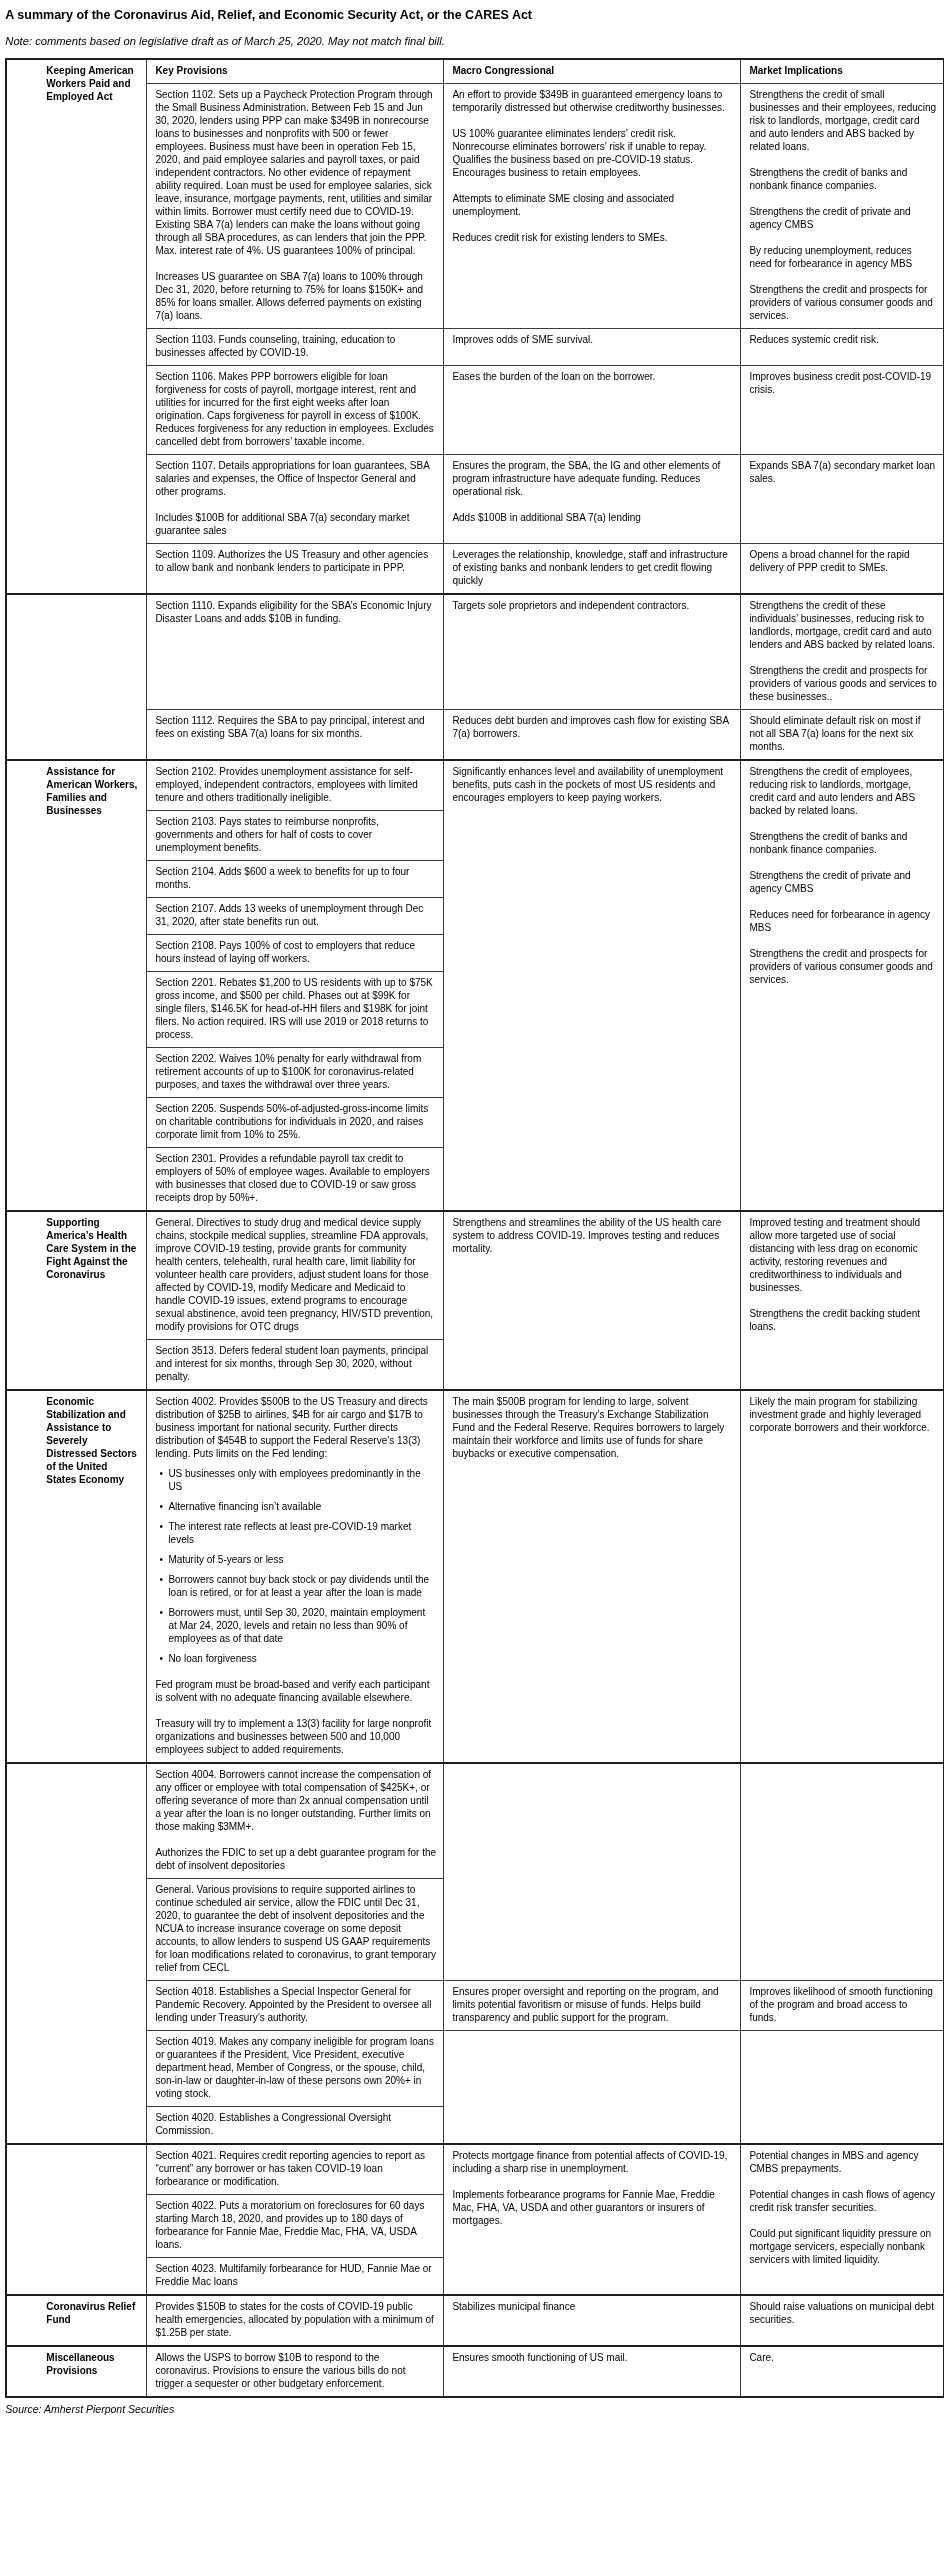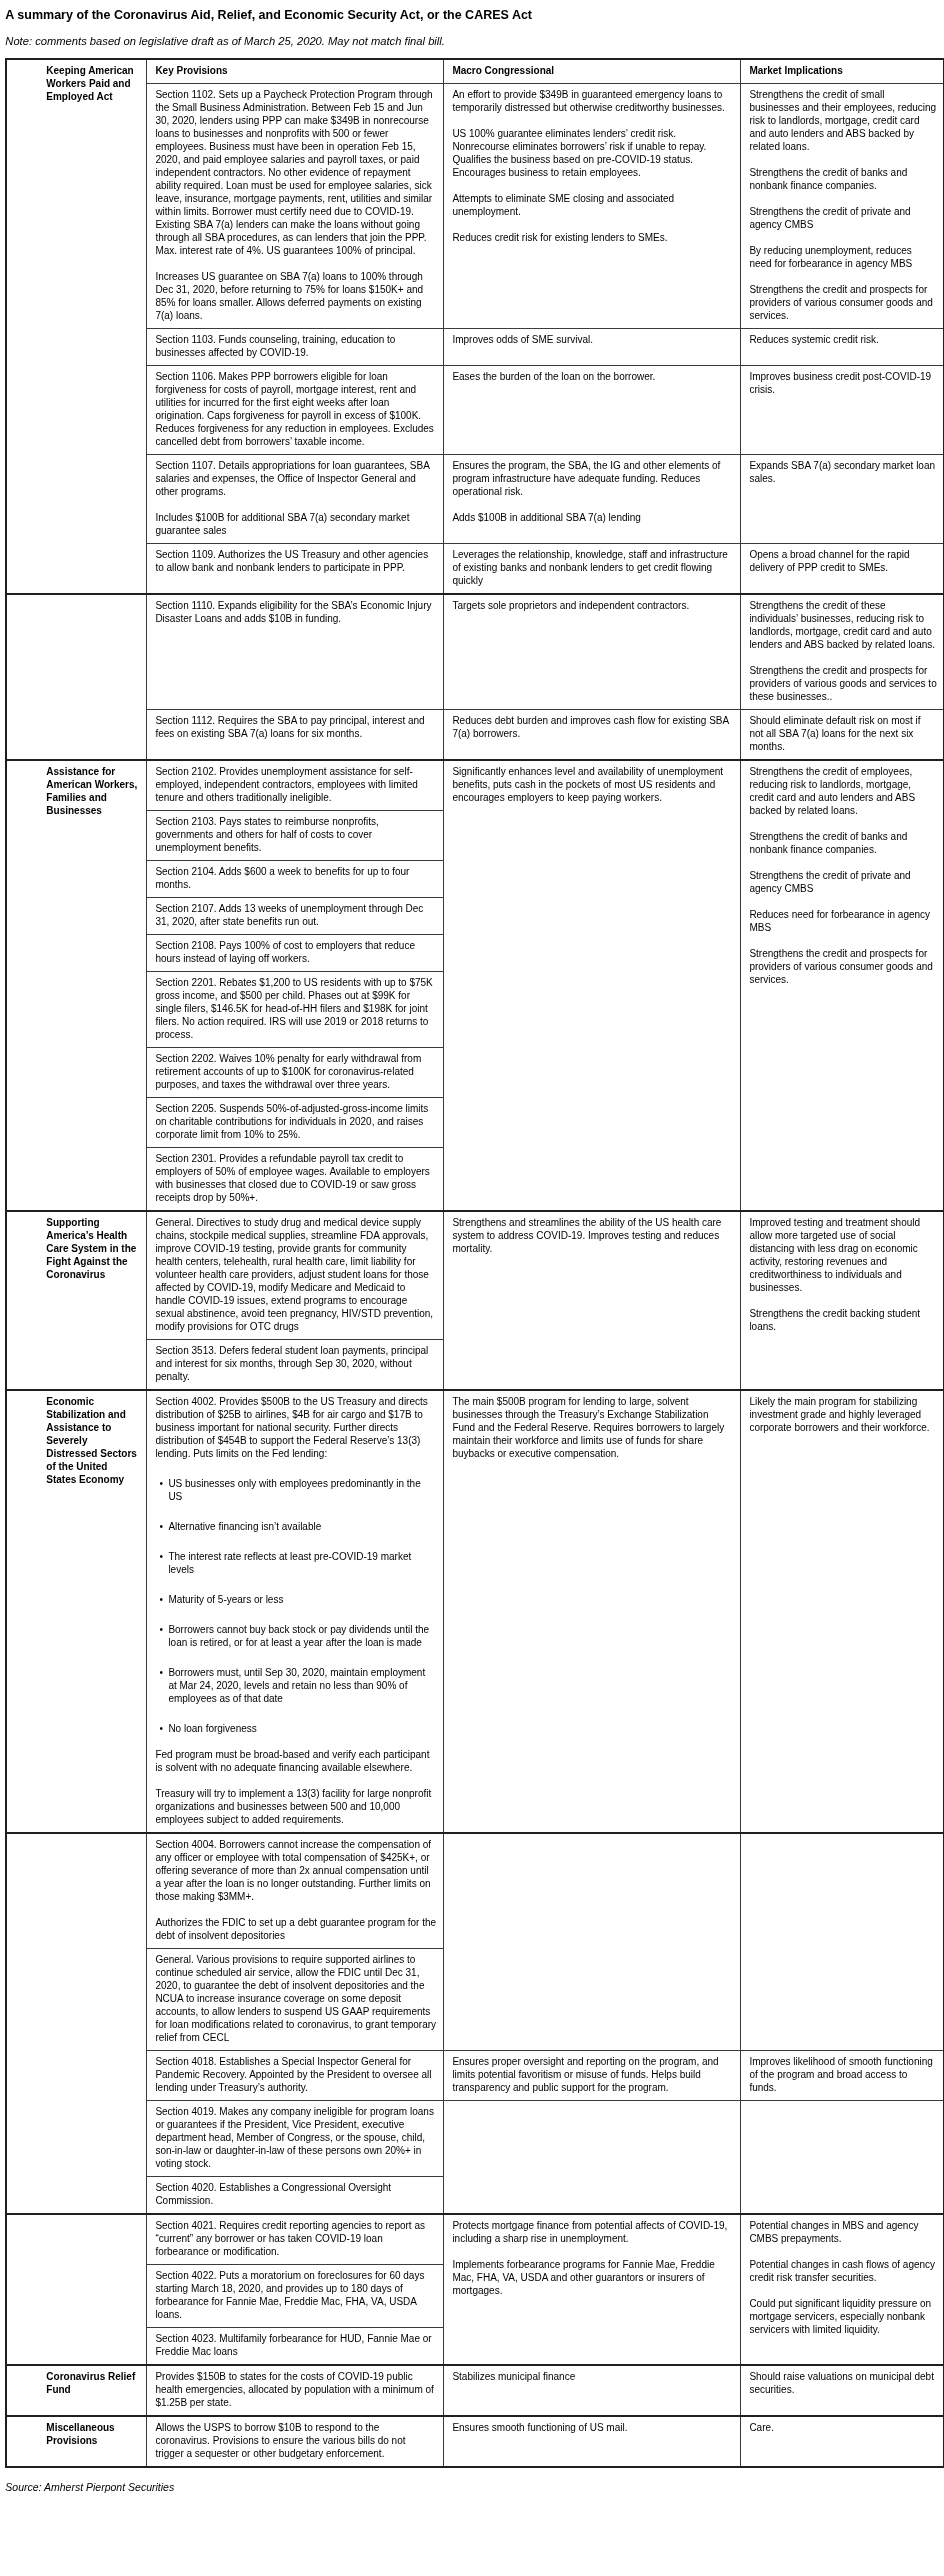--- a/index.html
+++ b/index.html
@@ -8,23 +8,23 @@
   .title{font-size:12.5px;font-weight:bold;line-height:1.25;}
   .note{font-size:11.2px;font-style:italic;margin-top:11px;margin-bottom:11.2px;}
   table.cares{border-collapse:collapse;table-layout:fixed;width:937px;border:2px solid #1f1f1f;}
   td,th{border:1.3px solid #3b3b3b;vertical-align:top;text-align:left;
         padding:4px 6.6px 6px 8.6px;font-size:10px;line-height:13px;font-weight:normal;
         word-wrap:break-word;}
   th{font-weight:bold;margin-left:12px;}
   td.sec-label{font-weight:bold;padding-left:39px;}
   tr.sec>td{border-top:2.6px solid #1f1f1f;}
   .para + .para{margin-top:13px;}
-  .para.bullet{margin-top:17px;position:relative;padding-left:13px;}
+  .para.bullet{margin-top:7px;position:relative;padding-left:13px;}
   .para.bullet::before{content:"\2022";position:absolute;left:4px;}
-  .source{font-size:10.5px;font-style:italic;margin-top:13px;}
+  .source{font-size:10.5px;font-style:italic;margin-top:5px;}
 </style>
 </head>
 <body>
 
 <div class="page">
   <div class="title">A summary of the Coronavirus Aid, Relief, and Economic Security Act, or the CARES Act</div>
   <div class="note">Note: comments based on legislative draft as of March 25, 2020. May not match final bill.</div>
 
   <table class="cares">
     <colgroup>

